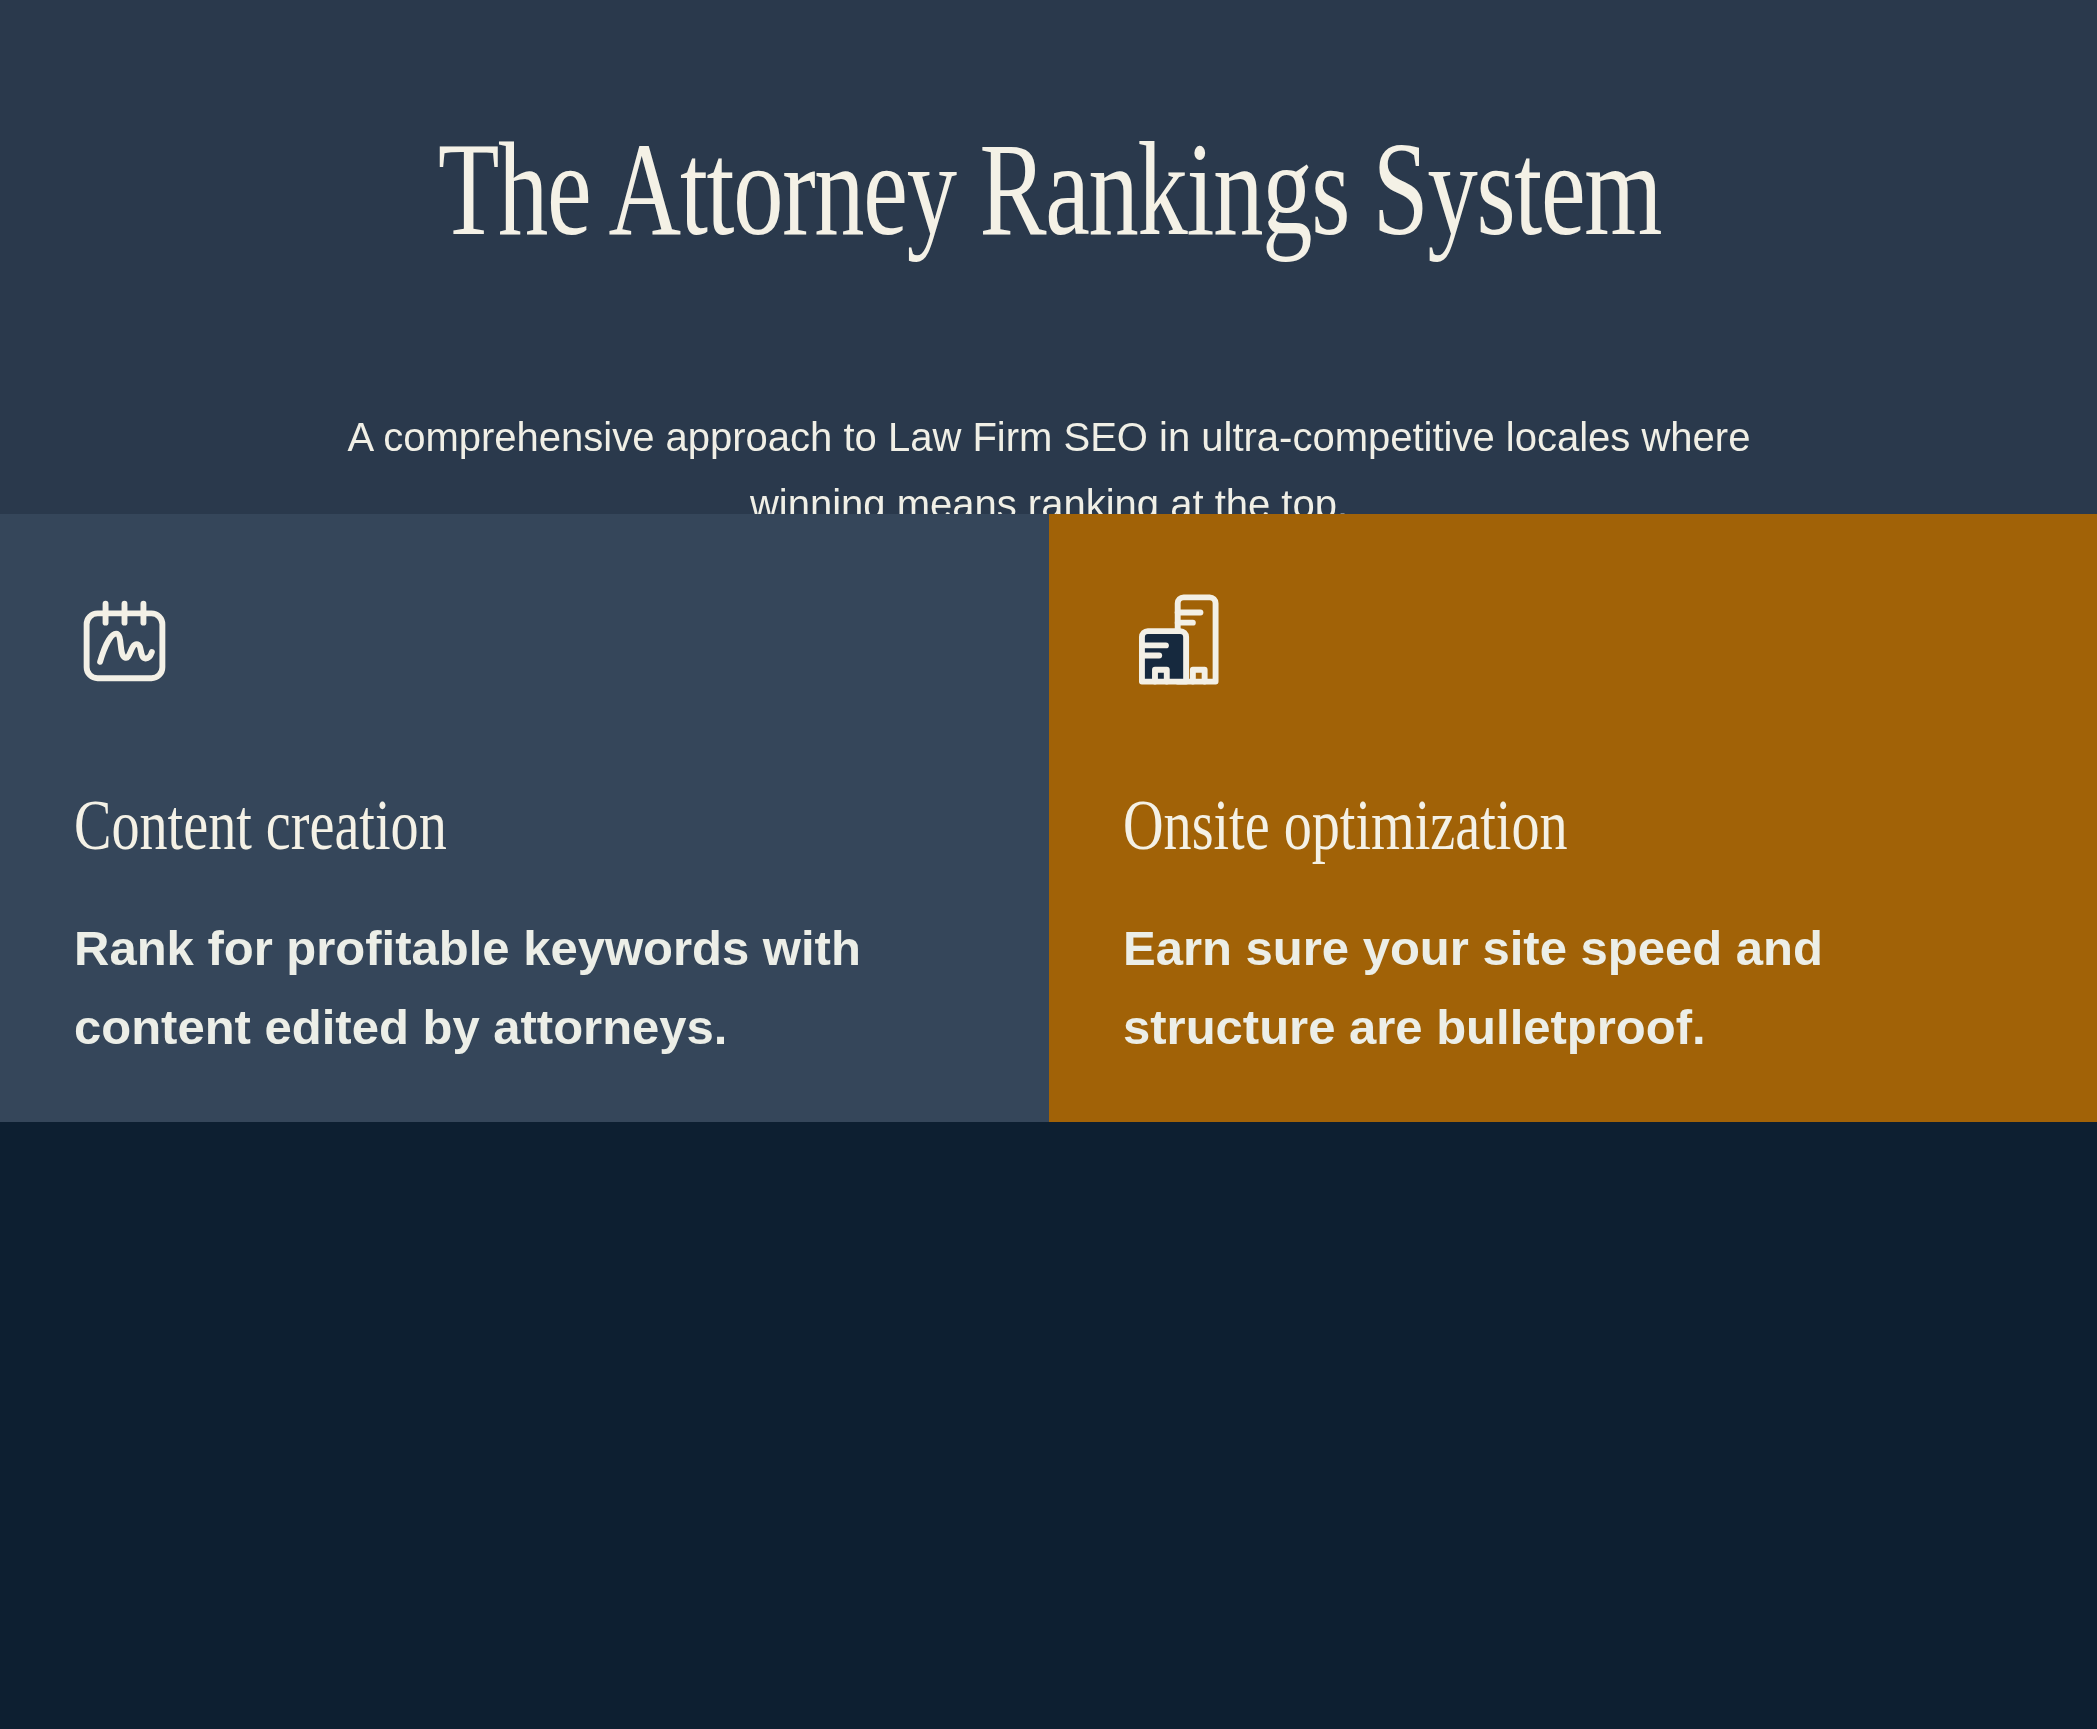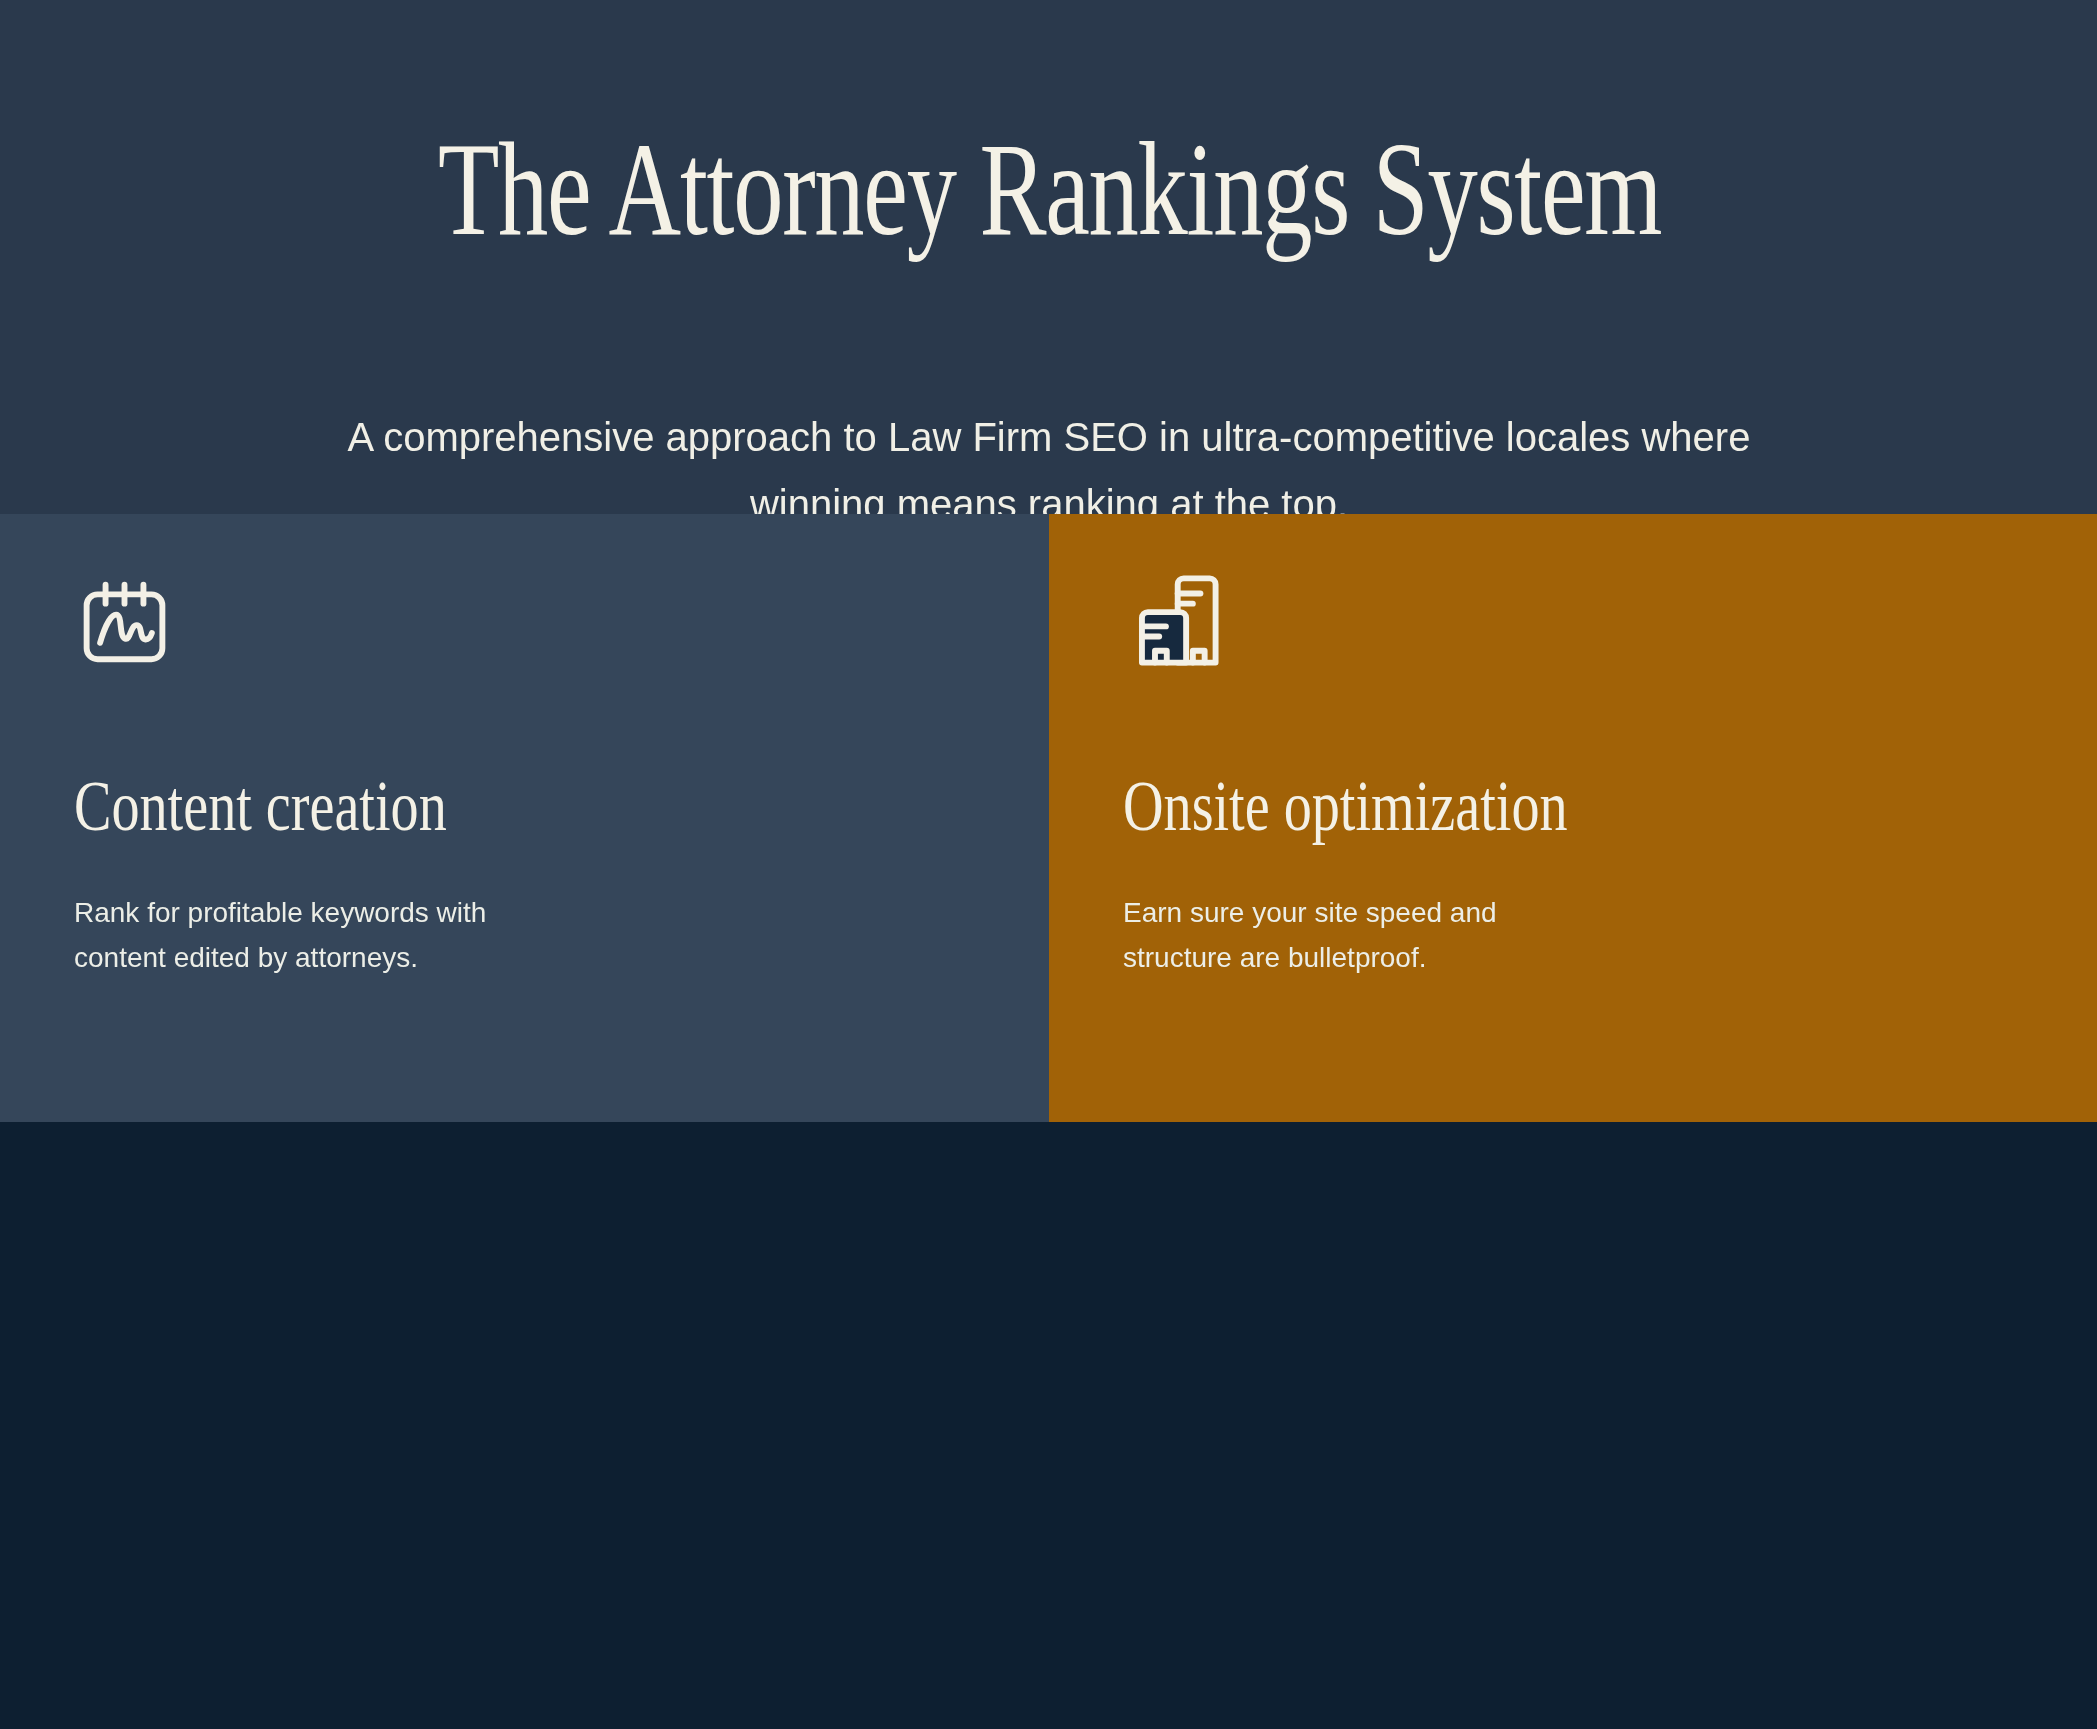--- a/index.html
+++ b/index.html
@@ -40,21 +40,21 @@
   }
 
   
   .grid {
     display: grid;
     grid-template-columns: 1049px 1049px;
     grid-template-rows: 608px 608px;
   }
   .cell {
     box-sizing: border-box;
-    padding: 56px 74px 0 74px;
+    padding: 75px 74px 0 74px;
     overflow: hidden;
   }
   .feature-icon svg {
     width: 101px; height: 101px;
     display: block;
     overflow: visible;
   }
   .icon-stroke {
     fill: none;
     stroke: #f3f0e6;
@@ -70,23 +70,23 @@
     font-weight: 400;
     font-size: 72px;
     line-height: 1.15;
     color: #f4f1e6;
     white-space: nowrap;
     transform: scaleX(0.78);
     transform-origin: left center;
   }
   .feature-desc {
     margin: 42px 0 0 0;
-    font-size: 28px;
+    font-size: 49px;
     line-height: 1.62;
-    font-weight: 400;
+    font-weight: 700;
     color: #eceee7;
     white-space: pre-line;
   }
 </style>
 </head>
 <body>
 
 <div class="page">
 
   <section class="hero" style="background: rgb(42, 57, 76); --cell-bg: #2a394c;">

